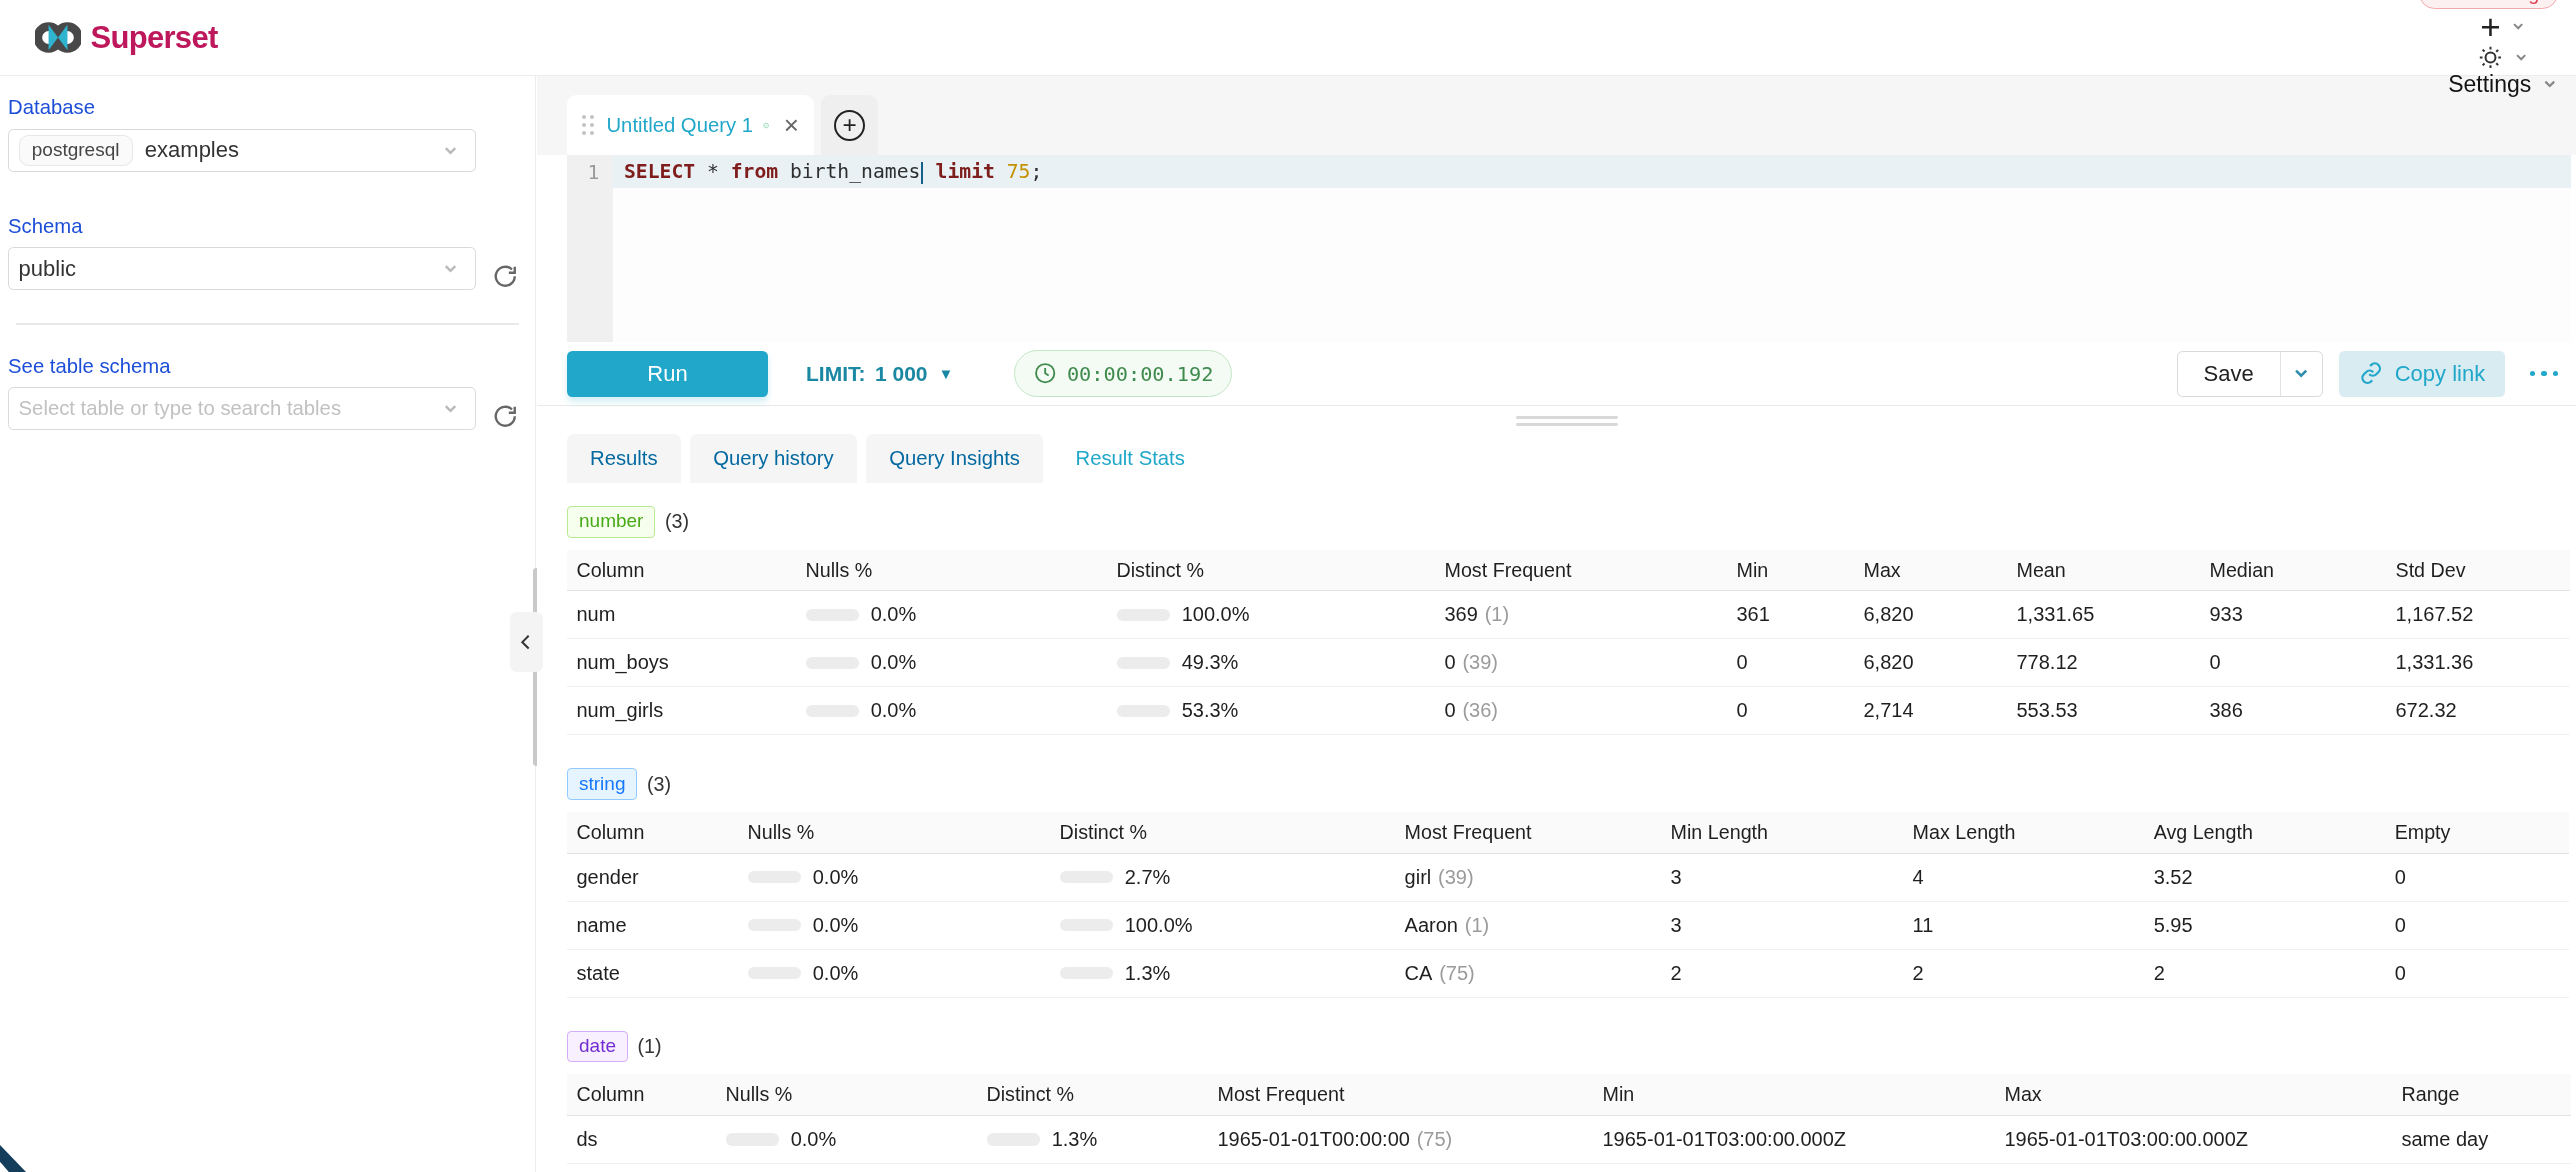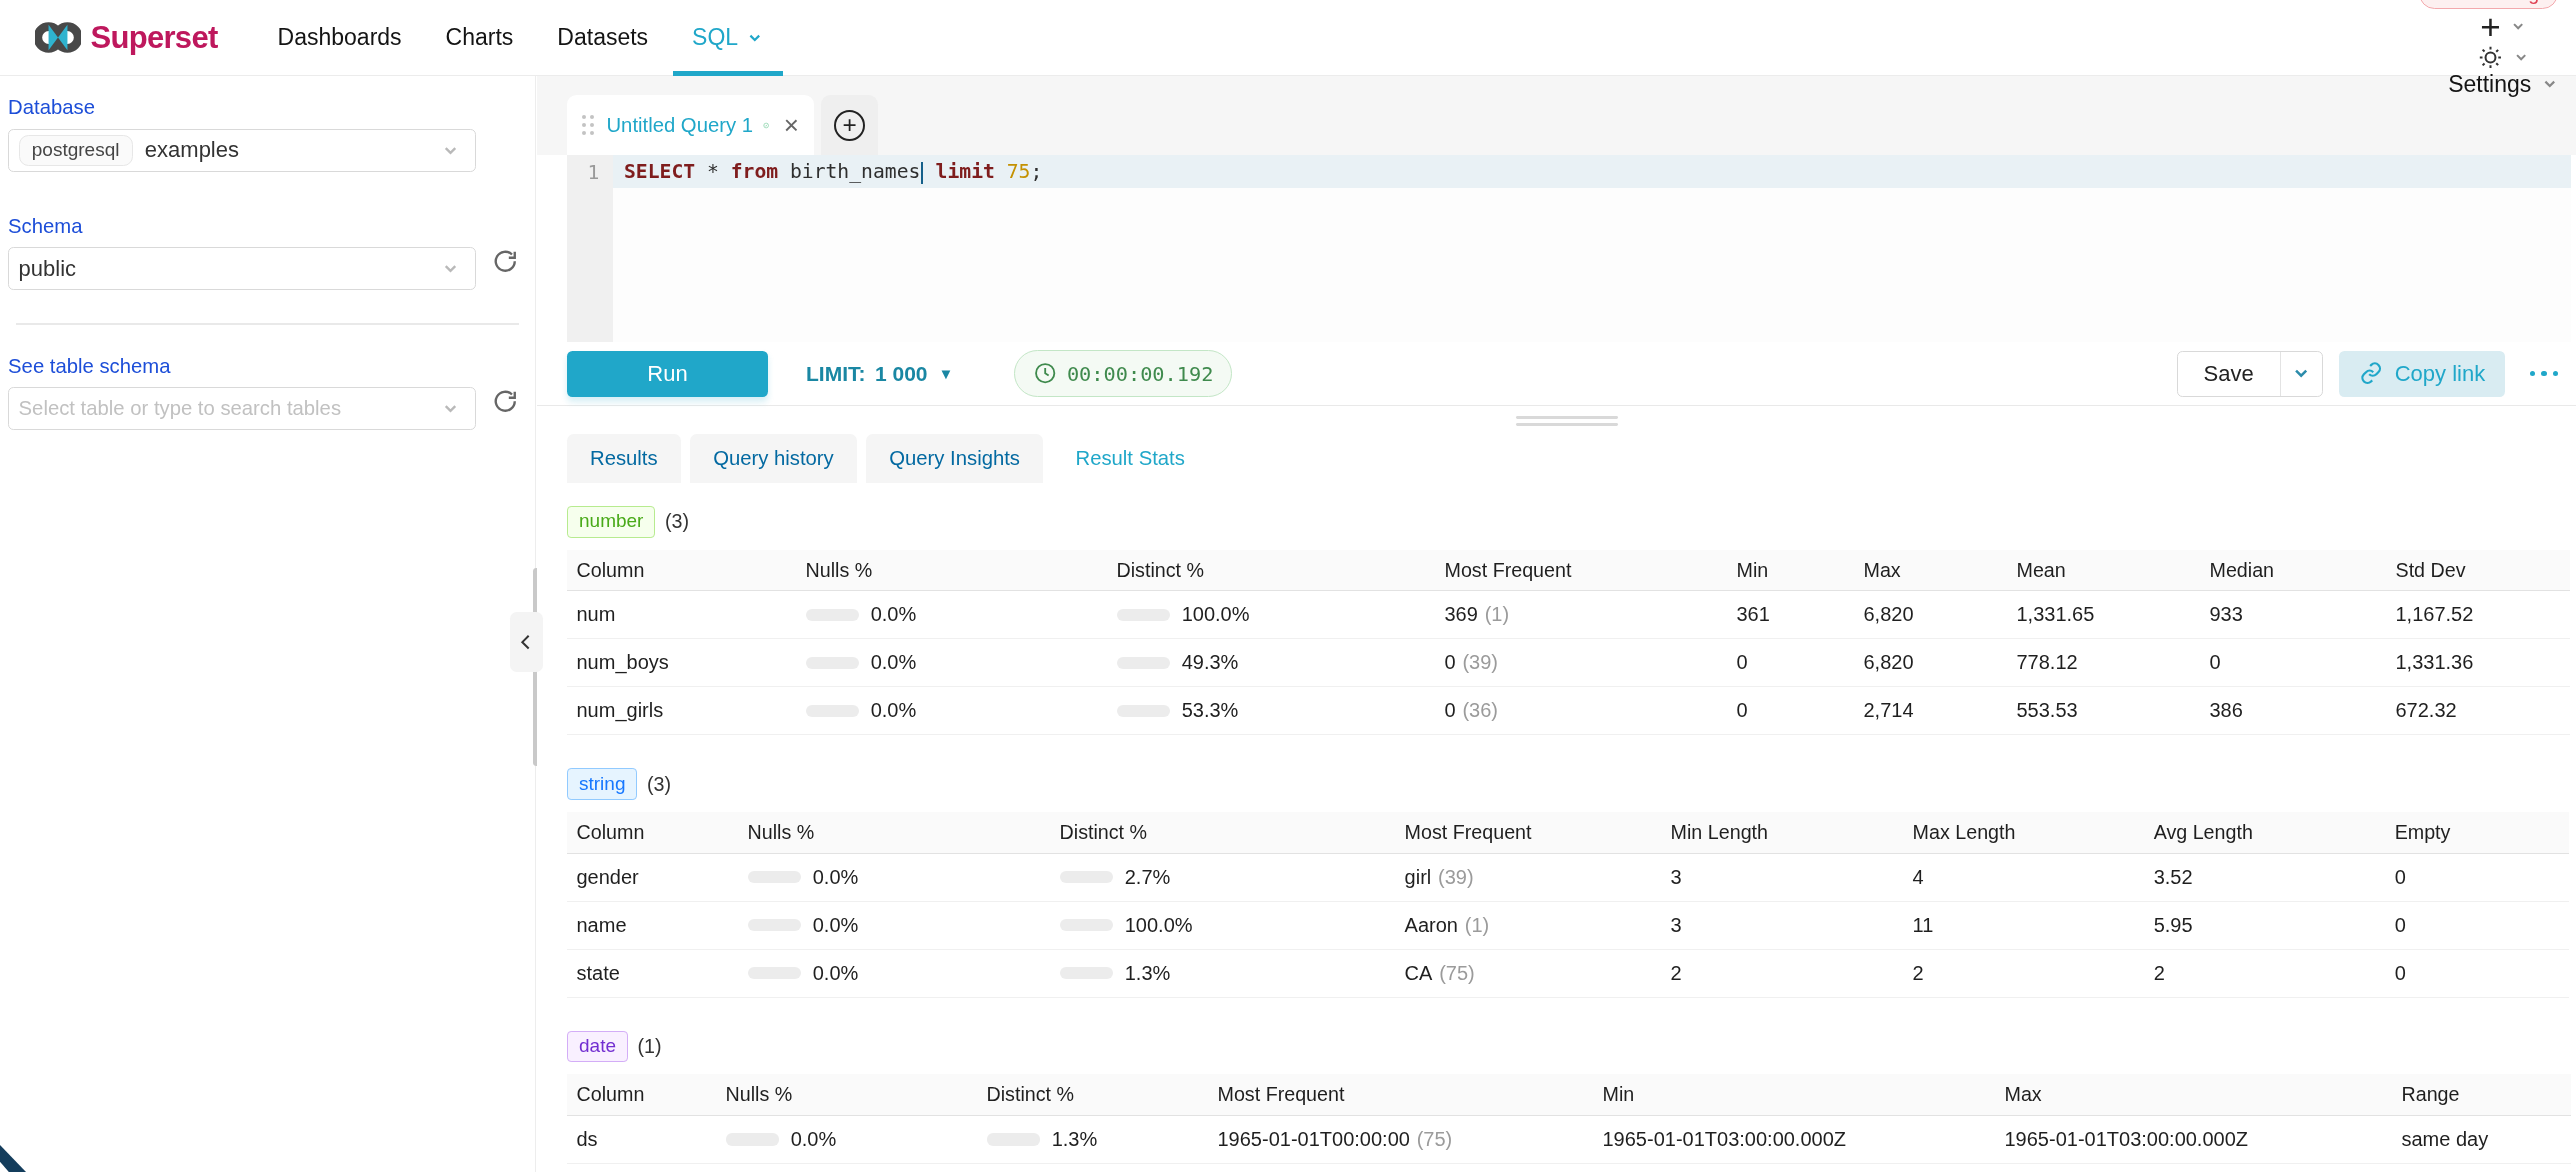--- a/index.html
+++ b/index.html
@@ -29,21 +29,21 @@
   .plus-glyph { font-size:35px; font-weight:300; color:#222; line-height:1; }
   .icon-group .chev { margin-left:9.5px; }
   .settings { display:flex; align-items:center; margin-left:30px; font-size:23px; color:#141414; cursor:pointer; }
   .settings .chev { margin-left:9.5px; }
   .chev path { stroke:#888; stroke-width:2; fill:none; }
 
   
   .sidebar { position:absolute; top:76px; left:0; width:536px; bottom:0; background:#fff;
     border-right:1.4px solid #ededed; padding:20.3px 16.3px 0 8.1px; }
   .side-label { font-size:20.3px; color:#1d4ed8; margin-bottom:9.5px; }
-  .select-row { display:flex; align-items:flex-start; margin-bottom:0; }
+  .select-row { display:flex; align-items:flex-end; margin-bottom:0; }
   .select { flex:0 0 468px; height:43px; border:1.4px solid #d9d9d9; border-radius:5.4px; background:#fff;
     display:flex; align-items:center; padding:0 15px 0 9.5px; font-size:22px; color:#333; cursor:pointer; }
   .select .chev { margin-left:auto; }
   .select .chev path { stroke:#b9b9b9; }
   .db-tag { background:#fafafa; border:1.4px solid #e7e7e7; border-radius:9.5px; padding:3.4px 12.2px;
     font-size:19px; color:#454545; margin-right:12.2px; }
   .placeholder { color:#c1c1c1; font-size:20.3px; }
   .refresh-btn { margin-left:15px; background:none; border:none; cursor:pointer; }
   .side-divider { height:1.4px; background:#e9e9e9; margin:33px 0 0 8.1px; }
   .gap-lg { margin-top:43px; }
@@ -141,31 +141,20 @@
 <header class="navbar">
   <div class="brand">
     <svg width="46" height="31" viewBox="0 0 68 46">
       <circle cx="20" cy="23" r="16" fill="none" stroke="#484848" stroke-width="13"></circle>
       <circle cx="48" cy="23" r="16" fill="none" stroke="#484848" stroke-width="13"></circle>
       <path d="M20 4 L34 23 L20 42 Z" fill="#2fb3cf"></path>
       <path d="M48 4 L34 23 L48 42 Z" fill="#2fb3cf"></path>
     </svg>
     <span class="brand-text">Superset</span>
   </div>
-  <nav class="nav-items">
-    <a class="nav-item">Dashboards</a>
-    <a class="nav-item">Charts</a>
-    <a class="nav-item">Datasets</a>
-    <a class="nav-item active">
-      <span>SQL</span>
-      <svg class="chev" width="17.6" height="17.6" viewBox="0 0 16 16">
-          <path d="M4 6 l4 4 4 -4"></path>
-        </svg>
-    </a>
-  </nav>
   <div class="nav-right">
     <span class="env-badge">flask-debug</span>
     <span class="icon-group">
       <span class="plus-glyph">+</span>
       <svg class="chev" width="16.3" height="16.3" viewBox="0 0 16 16">
           <path d="M4 6 l4 4 4 -4"></path>
         </svg>
     </span>
     <span class="icon-group">
       <svg width="27" height="27" viewBox="0 0 24 24" fill="none" stroke="#333" stroke-width="1.8">

